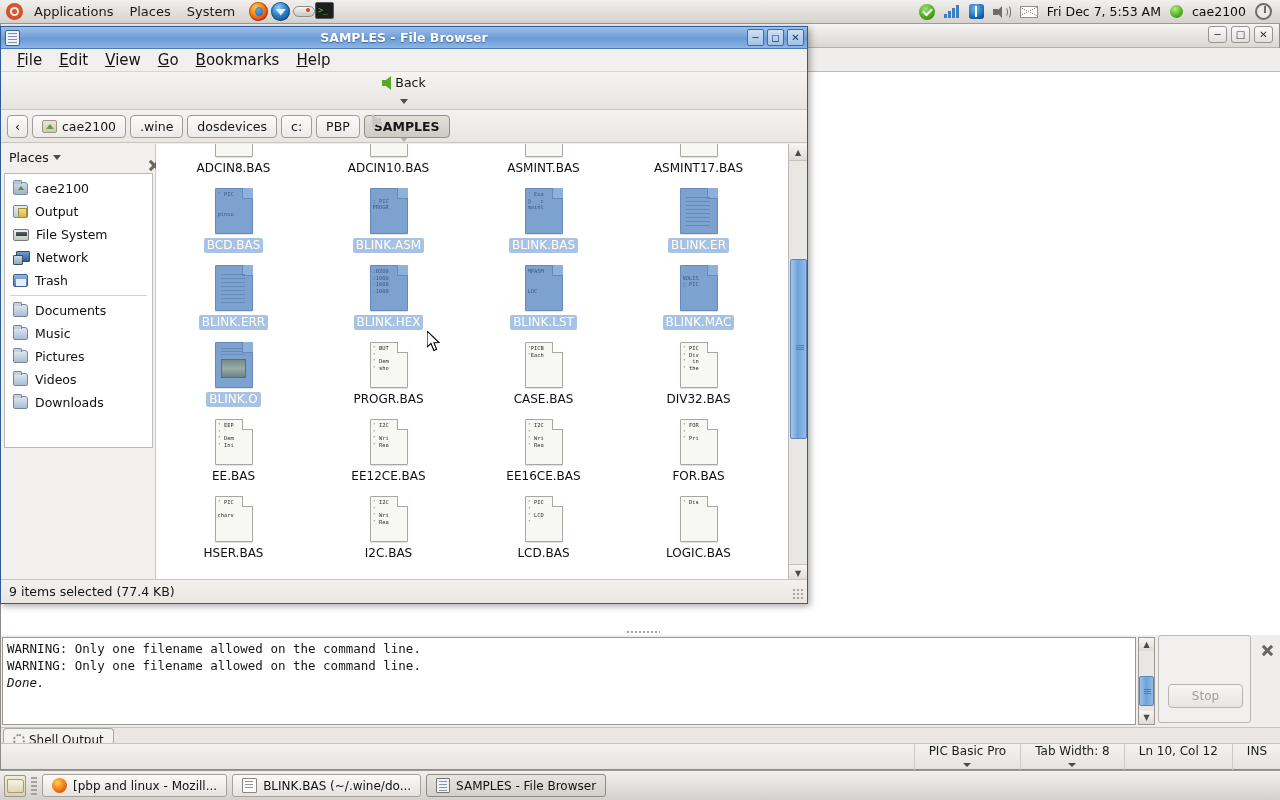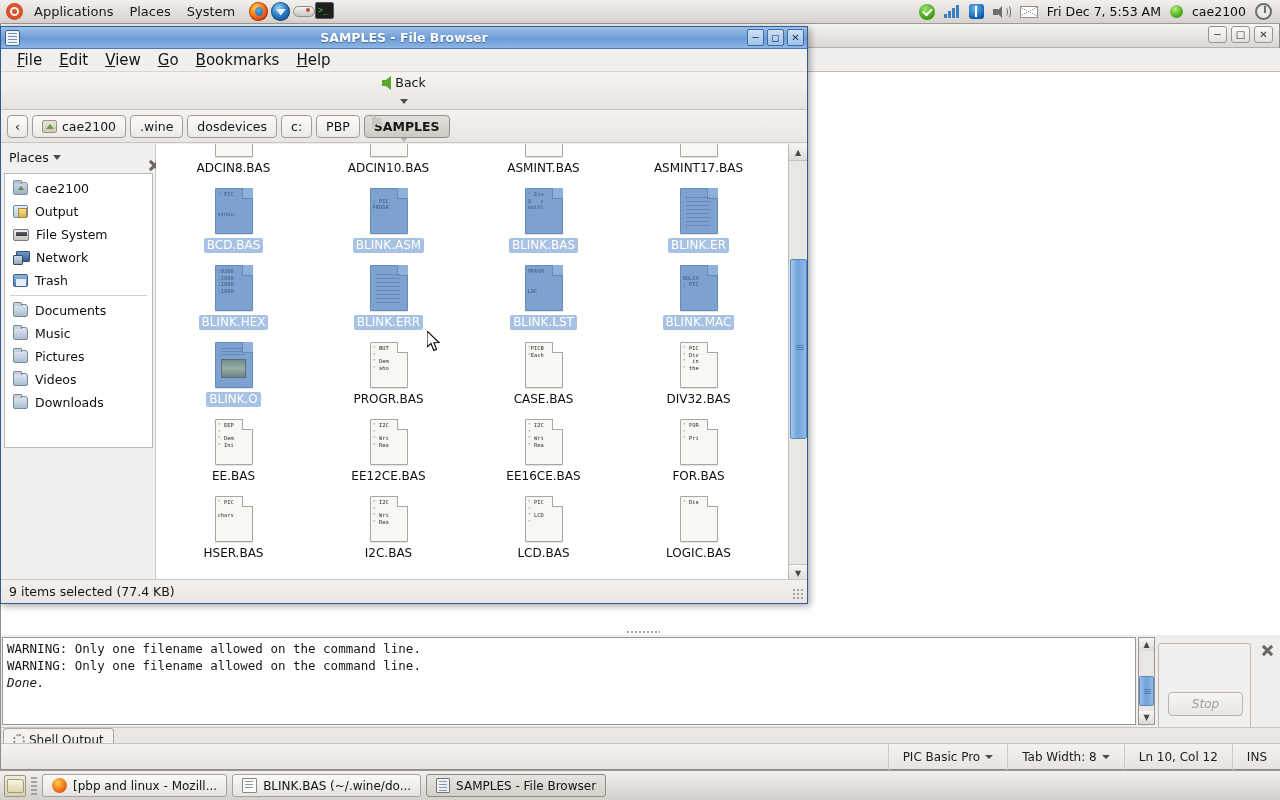--- a/index.html
+++ b/index.html
@@ -100,21 +100,21 @@
   #editor-doc{position:absolute;left:0;top:23px;width:1280px;height:585px;background:#ffffff;
      border-top:1px solid #bdb9b4;border-bottom:1px solid #bdb9b4;}
 
   
   #editor-status{
     position:absolute;left:0;bottom:0;width:1280px;height:26px;
     background:linear-gradient(to bottom,#f4f2f0,#e6e3e0);
     border-top:1px solid #c6c2bd;display:flex;align-items:center;justify-content:flex-end;
     font-size:12px;color:#1d1d1d;
   }
-  .stat-cell{padding:0 14px;height:26px;display:flex;align-items:center;gap:5px;border-left:1px solid #cdc9c4;}
+  .stat-cell{padding:0 14px;height:26px;display:flex;align-items:center;gap:5px;border-left:1px solid #cdc9c4;flex-direction:column;}
   .caret-dn{width:0;height:0;border-left:4px solid transparent;border-right:4px solid transparent;
     border-top:4px solid #4a4a4a;display:inline-block;}
 
   
   #shell-pane{position:absolute;left:0;top:612px;width:1280px;height:110px;background:#f0eeec;}
   #shell-grip{position:absolute;left:0;top:-6px;width:1280px;height:6px;}
   #shell-grip:after{content:"";position:absolute;left:625px;top:2px;width:34px;height:2px;
     background-image:radial-gradient(circle,#a5a19c 45%,transparent 46%);background-size:4px 2px;}
   #shell-text{
     position:absolute;left:1px;top:2px;width:1134px;height:88px;background:#fff;
@@ -125,22 +125,22 @@
   #shell-text .line{white-space:pre;}
   #shell-text .done{font-style:italic;}
   #shell-scroll{position:absolute;left:1137px;top:2px;width:17px;height:88px;
     background:#e9e7e4;border:1px solid #9b9792;}
   .sb-arrow{width:15px;height:13px;display:flex;align-items:center;justify-content:center;
     background:linear-gradient(to bottom,#f7f6f4,#dedbd6);font-size:8px;color:#4a4a4a;}
   #shell-thumb{position:absolute;left:0;top:38px;width:15px;height:30px;
     background:linear-gradient(to right,#9cc2ea,#6fa3da 45%,#8fb8e6);border:1px solid #5d86b8;border-radius:2px;}
   #shell-thumb:after{content:"";position:absolute;left:4px;top:12px;width:7px;height:5px;
     background-image:linear-gradient(#4f7eb5 1px,transparent 1px);background-size:7px 2px;}
-  #stop-box{position:absolute;left:1157px;top:8px;width:93px;height:88px;
-    background:#f2f0ee;border:1px solid #bab6b1;border-radius:3px;font-style:italic;}
+  #stop-box{position:absolute;left:1157px;top:0;width:93px;height:88px;
+    background:#f2f0ee;border:1px solid #bab6b1;border-radius:3px;}
   #stop-btn{position:absolute;left:9px;top:48px;width:75px;height:24px;border:1px solid #b8b4af;
     border-radius:4px;background:linear-gradient(to bottom,#f7f6f4,#e8e5e1);
     display:flex;align-items:center;justify-content:center;font-size:12px;color:#a3a09b;}
   #shell-close{position:absolute;right:5px;top:8px;width:16px;height:16px;}
   .xmark{position:relative;width:14px;height:14px;}
   .xmark:before,.xmark:after{content:"";position:absolute;left:1px;top:6px;width:13px;height:3px;background:#6a6661;}
   .xmark:before{transform:rotate(45deg);} .xmark:after{transform:rotate(-45deg);}
 
   #shell-tabbar{position:absolute;left:0;top:92px;width:1280px;height:26px;
     border-top:1px solid #c8c4bf;background:#e9e6e3;}
@@ -667,37 +667,37 @@
                 <div class="page blue lined">
                   <div class="fold"></div>
                 </div>
               </div>
               <div class="fname sel">BLINK.ER</div>
             </div>
           </div>
           <div class="icon-row">
             <div class="icon-cell sel">
               <div class="file-ico">
+                <div class="page blue lined">
+                  <div class="fold"></div>
+                </div>
+              </div>
+              <div class="fname sel">BLINK.ERR</div>
+            </div>
+            <div class="icon-cell sel">
+              <div class="file-ico">
                 <div class="page blue">
                   <div class="fold"></div>
                   <div class="txt">:0200
 :1000
 :1000
 :1000</div>
                 </div>
               </div>
               <div class="fname sel">BLINK.HEX</div>
-            </div>
-            <div class="icon-cell sel">
-              <div class="file-ico">
-                <div class="page blue lined">
-                  <div class="fold"></div>
-                </div>
-              </div>
-              <div class="fname sel">BLINK.ERR</div>
             </div>
             <div class="icon-cell sel">
               <div class="file-ico">
                 <div class="page blue">
                   <div class="fold"></div>
                   <div class="txt">MPASM
 
 
 LOC</div>
                 </div>

